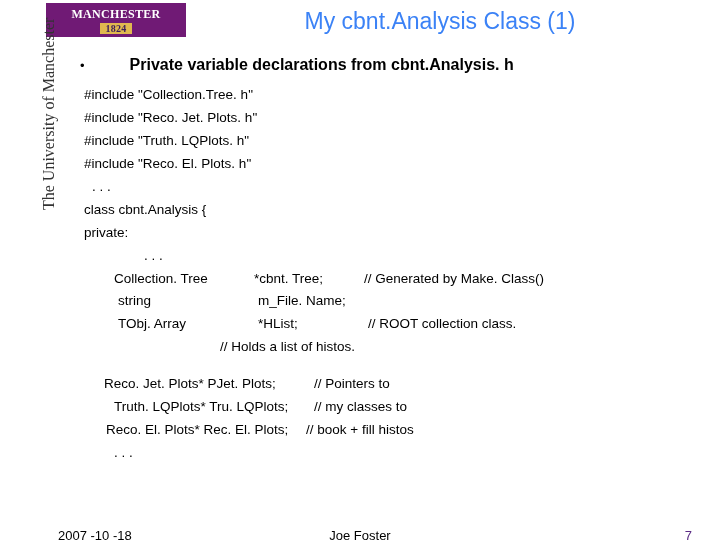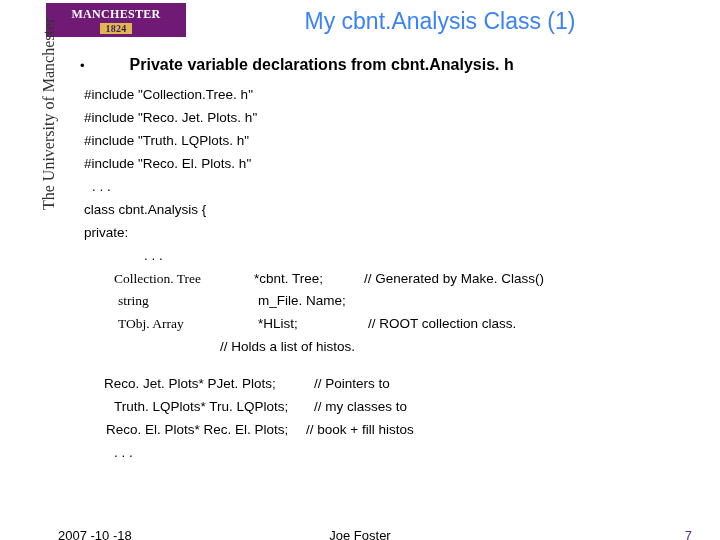--- a/index.html
+++ b/index.html
@@ -79,21 +79,21 @@
     font-size: 13.5px;
     line-height: 1.7;
   }
   .member-section {
     margin-left: 30px;
   }
   .member-row {
     display: flex;
     line-height: 1.7;
   }
-  .type-col { width: 140px; flex-shrink: 0; font-family: Liberation Serif, serif; }
+  .type-col { width: 140px; flex-shrink: 0; }
   .name-col { width: 110px; flex-shrink: 0; }
   .comment-col { flex: 1; }
   .ptr-row { display: flex; line-height: 1.7; }
   .ptr-decl { width: 210px; flex-shrink: 0; }
   .footer {
     position: absolute;
     bottom: 12px;
     left: 0;
     width: 720px;
     font-size: 13px;

